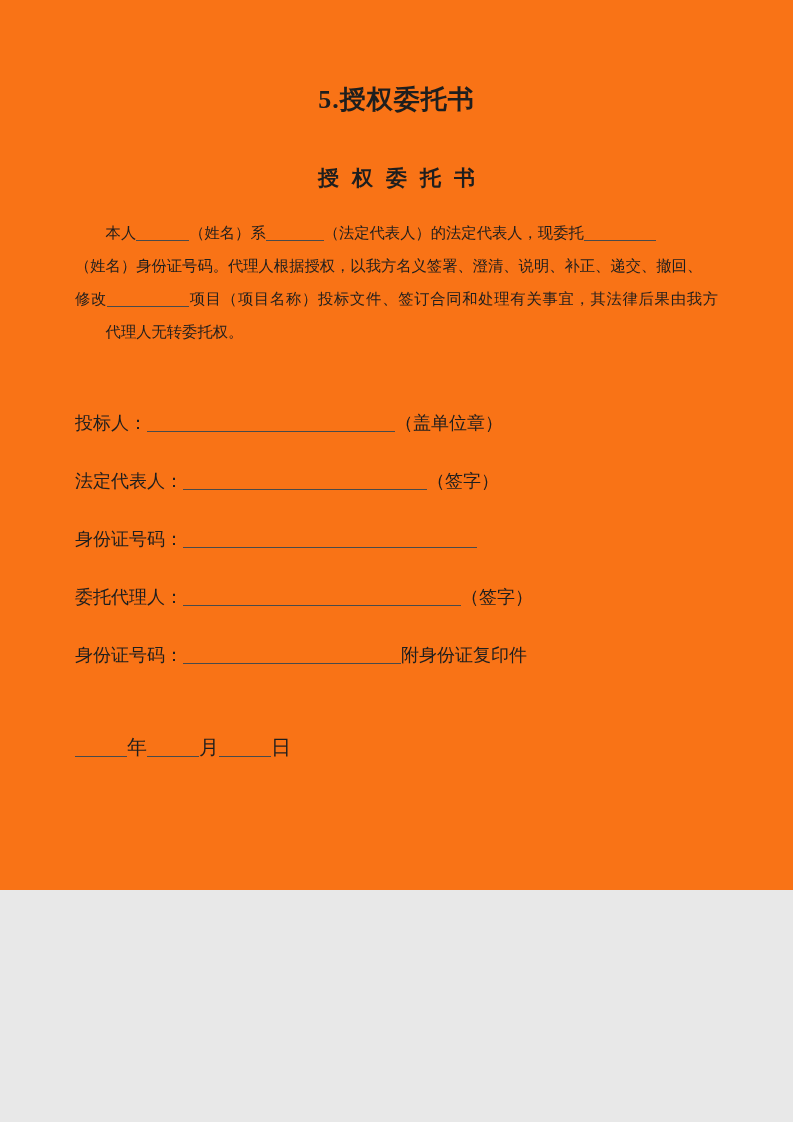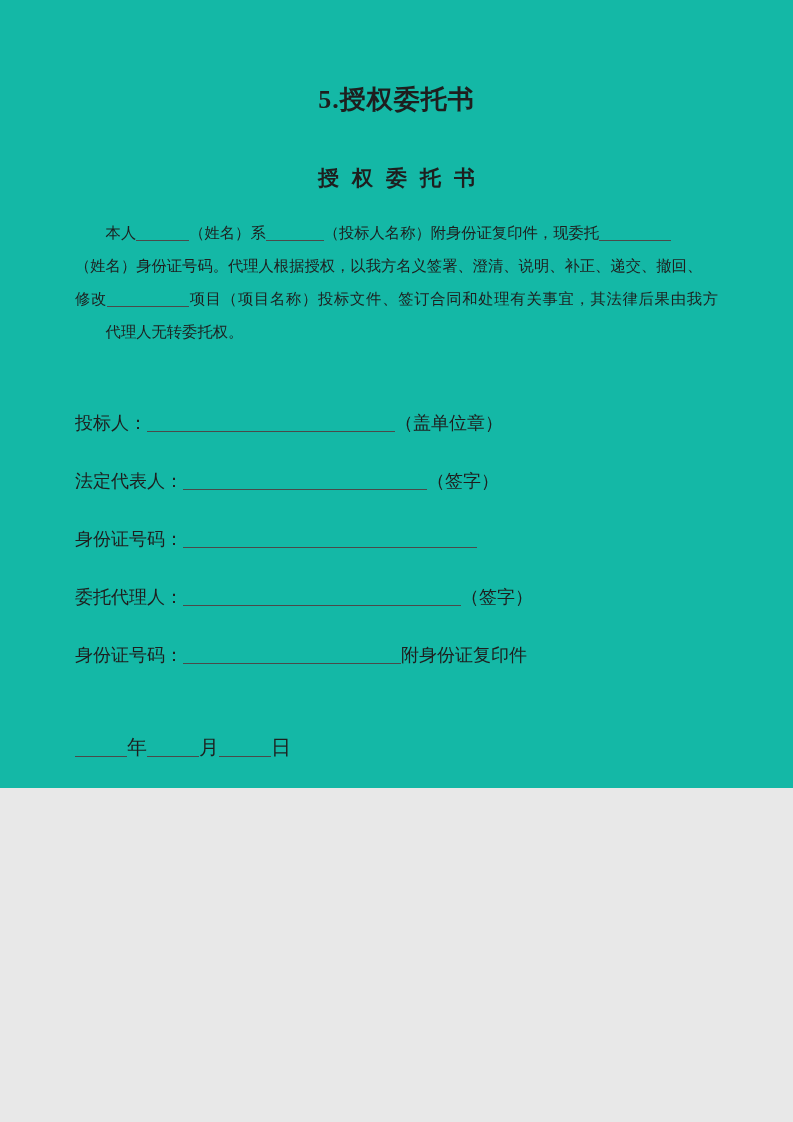--- a/index.html
+++ b/index.html
@@ -1,17 +1,17 @@
 <!DOCTYPE html>
 <html><head>
 <meta charset="utf-8">
 <style>
   html,body{margin:0;padding:0;background:#e8e8e8;}
   .page{
-    position:relative;width:793px;height:788px;background:#14b8a6;
+    position:relative;width:793px;height:890px;background:#f97316;
     font-family:"Liberation Serif","DejaVu Serif",serif;color:#1e1e1e;
     overflow:hidden;margin:0 auto;
   }
   .doc-title{
     position:absolute;top:82px;left:0;width:100%;margin:0;
     text-align:center;font-size:26px;font-weight:bold;letter-spacing:1px;
   }
   .doc-subtitle{
     position:absolute;top:164px;left:0;width:100%;margin:0;
     text-align:center;font-size:21px;font-weight:bold;
@@ -36,21 +36,21 @@
 </head>
 <body>
 
 <div class="page">
 
   <h1 class="doc-title">5.授权委托书</h1>
 
   <h2 class="doc-subtitle">授权委托书</h2>
 
   <div class="para">
-    <div class="pline indent"><span>本人</span><span class="blank w53"></span><span>（姓名）系</span><span class="blank w58"></span><span>（投标人名称）附身份证复印件，现委托</span><span class="blank w72"></span></div>
+    <div class="pline indent"><span>本人</span><span class="blank w53"></span><span>（姓名）系</span><span class="blank w58"></span><span>（法定代表人）的法定代表人，现委托</span><span class="blank w72"></span></div>
     <div class="pline">（姓名）身份证号码。代理人根据授权，以我方名义签署、澄清、说明、补正、递交、撤回、</div>
     <div class="pline just"><span>修改</span><span class="blank w82"></span><span>项目（项目名称）投标文件、签订合同和处理有关事宜，其法律后果由我方</span></div>
     <div class="pline indent">代理人无转委托权。</div>
   </div>
 
   <div class="sig" style="top:407px"><span>投标人：</span><span class="blank w248"></span><span>（盖单位章）</span></div>
 
   <div class="sig" style="top:465px"><span>法定代表人：</span><span class="blank w244"></span><span>（签字）</span></div>
 
   <div class="sig" style="top:523px"><span>身份证号码：</span><span class="blank w294"></span></div>

